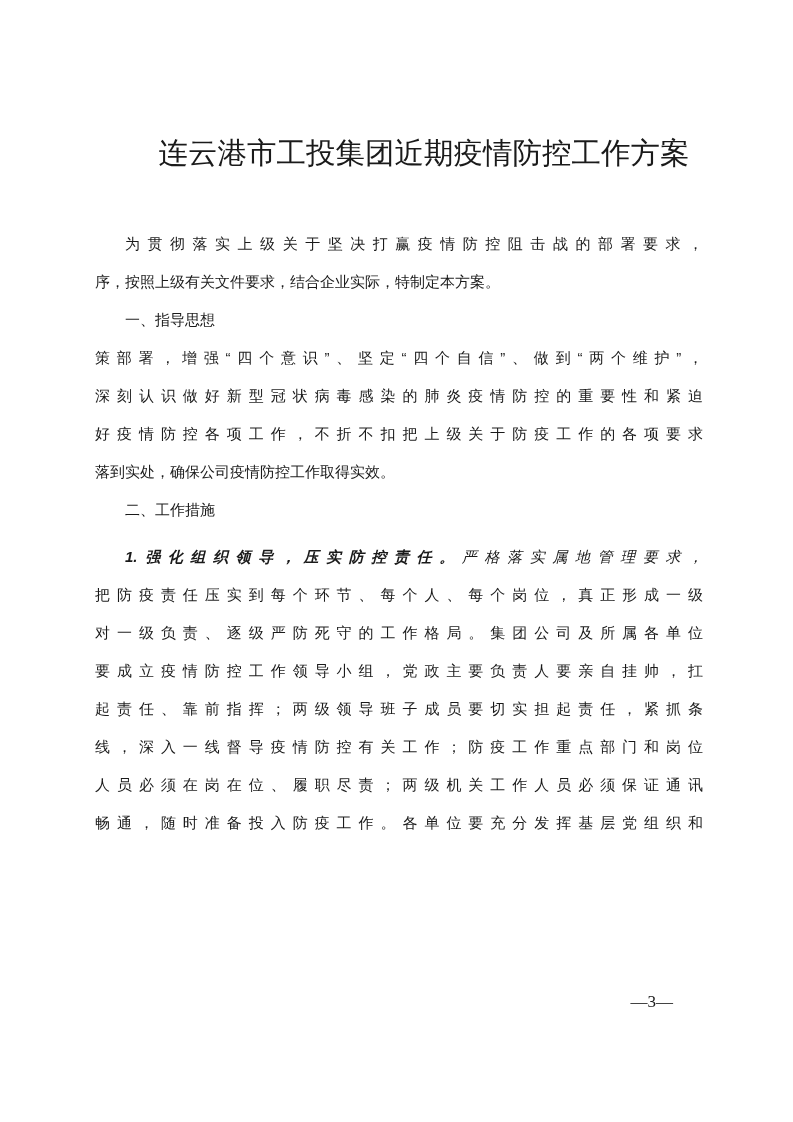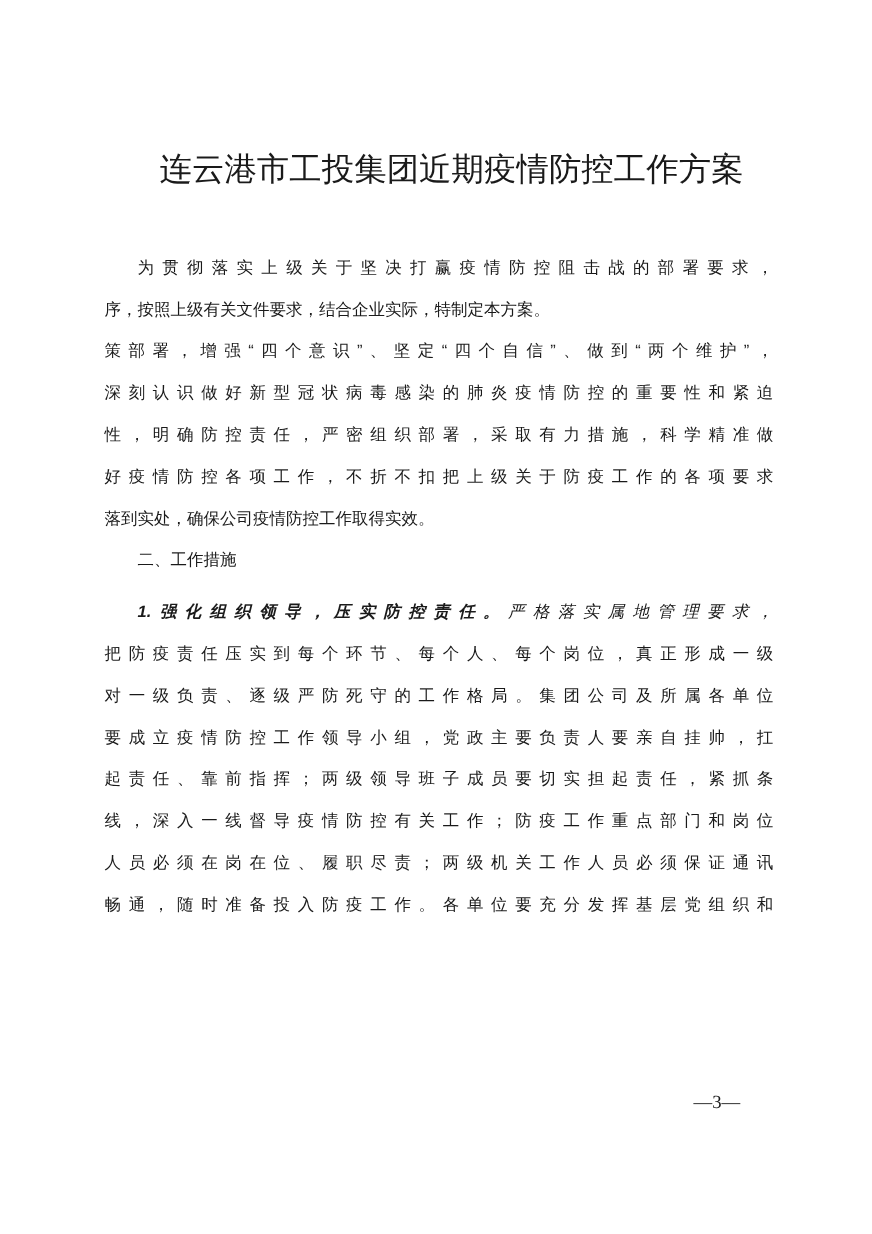--- a/index.html
+++ b/index.html
@@ -20,23 +20,24 @@
     position: absolute;
     top: 134px;
     left: 95px;
     width: 608px;
     box-sizing: border-box;
     padding-left: 50px;
     margin: 0;
     font-size: 29.5px;
     line-height: 42px;
     font-weight: normal;
-    text-align: left;
+    text-align: center;
     letter-spacing: 0;
     white-space: nowrap;
+    font-family: Liberation Mono, monospace;
   }
   .doc-body {
     position: absolute;
     top: 225px;
     left: 95px;
     width: 608px;
     font-size: 15px;
     line-height: 38px;
   }
   .line {
@@ -68,23 +69,23 @@
 </head>
 <body>
 
 <div class="page">
 
   <h1 class="doc-title">连云港市工投集团近期疫情防控工作方案</h1>
 
   <div class="doc-body">
     <div class="line ind">为贯彻落实上级关于坚决打赢疫情防控阻击战的部署要求，</div>
     <div class="line nj">序，按照上级有关文件要求，结合企业实际，特制定本方案。</div>
+    <div class="line ind nj">一、指导思想</div>
     <div class="line">策部署，增强“四个意识”、坚定“四个自信”、做到“两个维护”，</div>
     <div class="line">深刻认识做好新型冠状病毒感染的肺炎疫情防控的重要性和紧迫</div>
-    <div class="line">性，明确防控责任，严密组织部署，采取有力措施，科学精准做</div>
     <div class="line">好疫情防控各项工作，不折不扣把上级关于防疫工作的各项要求</div>
     <div class="line nj">落到实处，确保公司疫情防控工作取得实效。</div>
     <div class="line ind nj">二、工作措施</div>
     <div class="line ind sp"><span class="b">1.强化组织领导，压实防控责任。</span><span>严格落实属地管理要求，</span></div>
     <div class="line">把防疫责任压实到每个环节、每个人、每个岗位，真正形成一级</div>
     <div class="line">对一级负责、逐级严防死守的工作格局。集团公司及所属各单位</div>
     <div class="line">要成立疫情防控工作领导小组，党政主要负责人要亲自挂帅，扛</div>
     <div class="line">起责任、靠前指挥；两级领导班子成员要切实担起责任，紧抓条</div>
     <div class="line">线，深入一线督导疫情防控有关工作；防疫工作重点部门和岗位</div>
     <div class="line">人员必须在岗在位、履职尽责；两级机关工作人员必须保证通讯</div>

